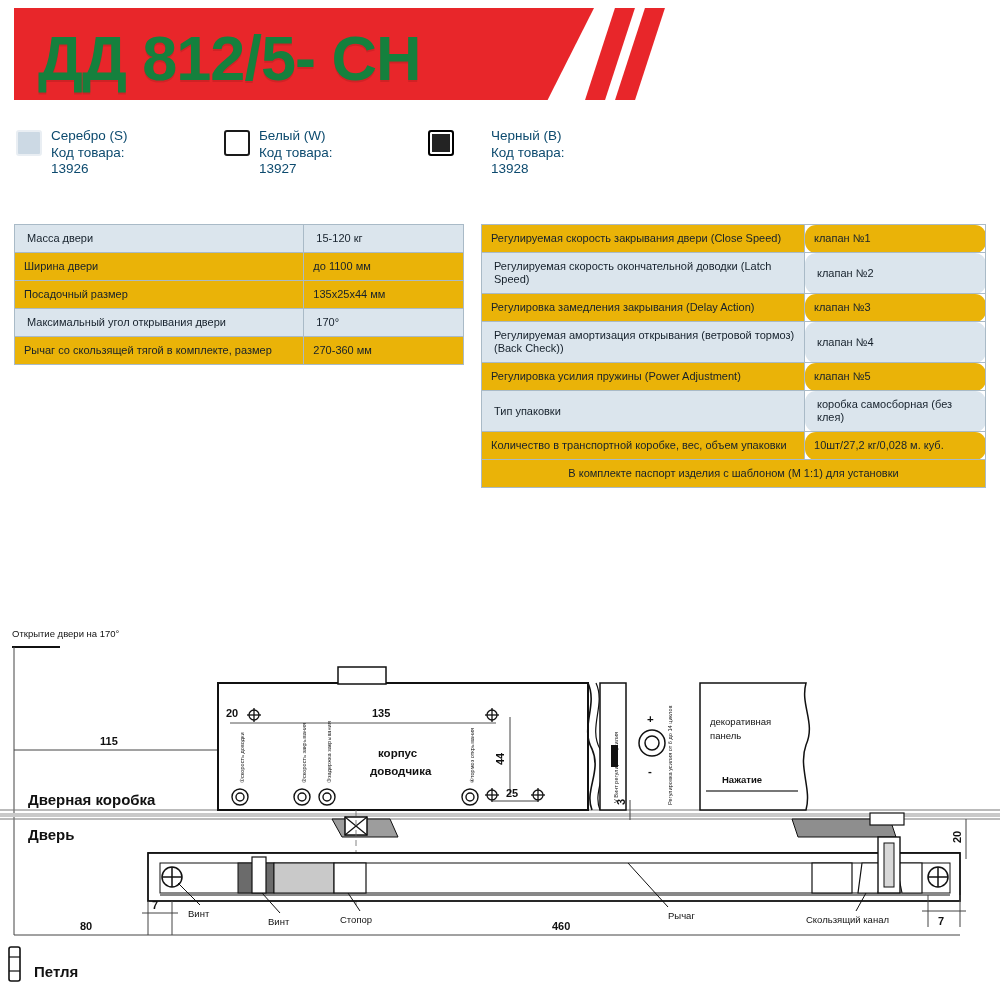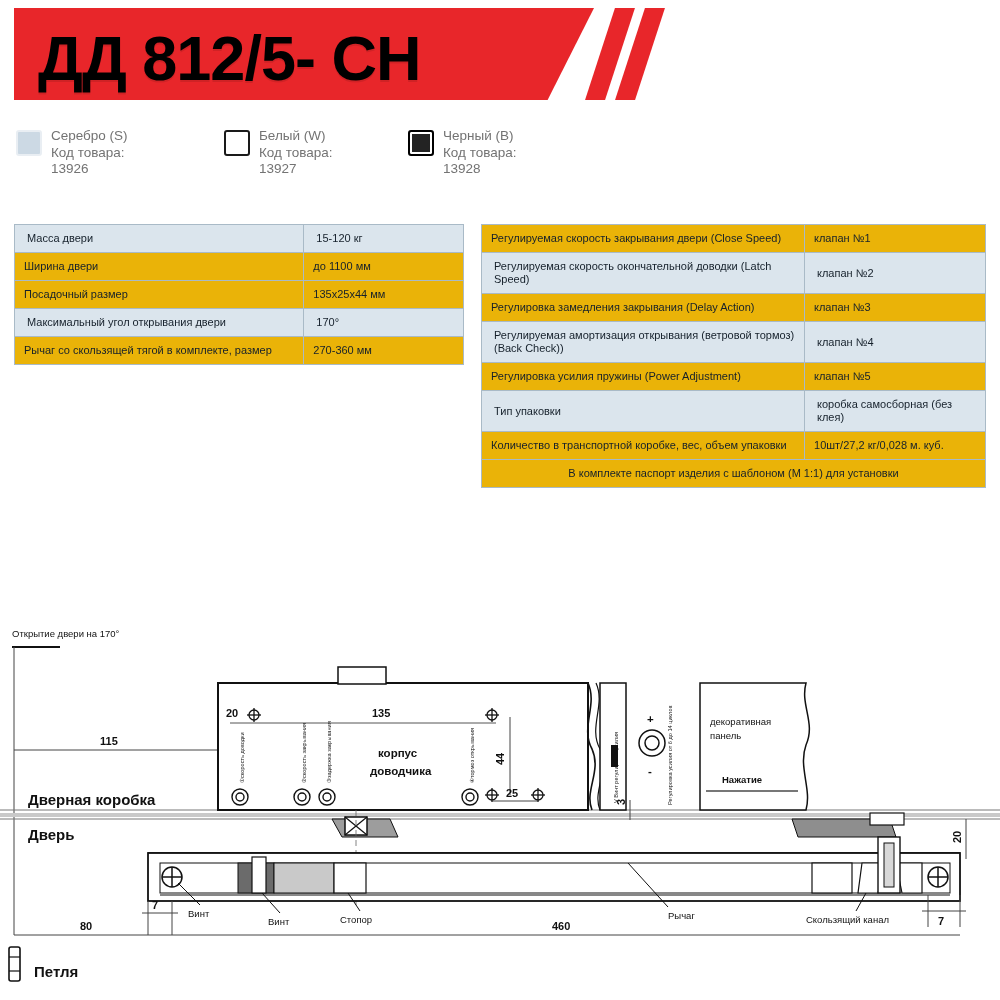--- a/index.html
+++ b/index.html
@@ -14,62 +14,62 @@
 
   
   .banner-wrap{position:absolute;left:0;top:8px;width:1000px;height:92px;}
   .banner-main{
     position:absolute;left:14px;top:0;width:580px;height:92px;
     background:#e8262a;
     clip-path:polygon(0 0, 100% 0, 92% 100%, 0 100%);
   }
   .banner-title{
     position:absolute;left:38px;top:4px;
-    font-size:63px;font-weight:bold;color:#000000;
+    font-size:63px;font-weight:bold;color:#15803d;
     letter-spacing:-1px;line-height:92px;
     white-space:nowrap;
     text-shadow:0 2px 0 rgba(0,0,0,.10);
   }
   .slash{position:absolute;top:0;width:20px;height:92px;background:#e8262a;
          transform:skewX(-18deg);}
   .slash.s1{left:600px;}
   .slash.s2{left:630px;}
 
   
   .colors{position:absolute;left:16px;top:128px;width:700px;height:62px;}
   .color-opt{position:absolute;top:0;display:flex;align-items:flex-start;}
   .color-opt.c1{left:0;}
   .color-opt.c2{left:208px;justify-content:flex-end;}
-  .color-opt.c3{left:392px;}
+  .color-opt.c3{left:412px;gap:28px;}
   .sw{width:26px;height:26px;margin-right:9px;margin-top:2px;
       border-radius:3px;box-sizing:border-box;flex:0 0 auto;}
   .sw-silver{background:#ccd9e4;border:2px solid #e9eef3;}
   .sw-white{background:#ffffff;border:2px solid #1a1a1a;}
   .sw-black{background:#232323;border:2px solid #000;
             box-shadow:inset 0 0 0 2px #ffffff;}
-  .ctext{font-size:13.5px;line-height:16.5px;color:#737373;white-space:nowrap;}
+  .ctext{font-size:13.5px;line-height:16.5px;color:#0c4a6e;white-space:nowrap;}
 
   
   .tbl{position:absolute;border-collapse:collapse;font-size:11px;color:#15202b;}
   .tbl td{
     border:1px solid #a9bac7;
     padding:7px 9px;
     vertical-align:middle;
     line-height:13px;
   }
   .tbl tr.alt td{background:#dbe5ed;padding-left:12px;}
   .tbl tr.norm td{background:#eab308;}
 
   #table-left{left:14px;top:224px;width:450px;}
   #table-left td.k{width:290px;}
   #table-left td.v{width:148px;}
 
   #table-right{left:481px;top:224px;width:505px;}
   #table-right td.k{width:285px;}
-  #table-right td.v{width:150px;}
+  #table-right td.v{width:150px;border-radius:11px;}
   #table-right td.full{text-align:center;}
 
   
   #drawing{position:absolute;left:0;top:605px;width:1000px;height:395px;}
   #drawing svg{display:block;}
 
   .lbl{font-family:"Liberation Sans",sans-serif;fill:#111;}
   .lbl-big{font-size:15px;font-weight:bold;}
   .lbl-med{font-size:11.5px;font-weight:bold;}
   .lbl-sm{font-size:9.5px;}

